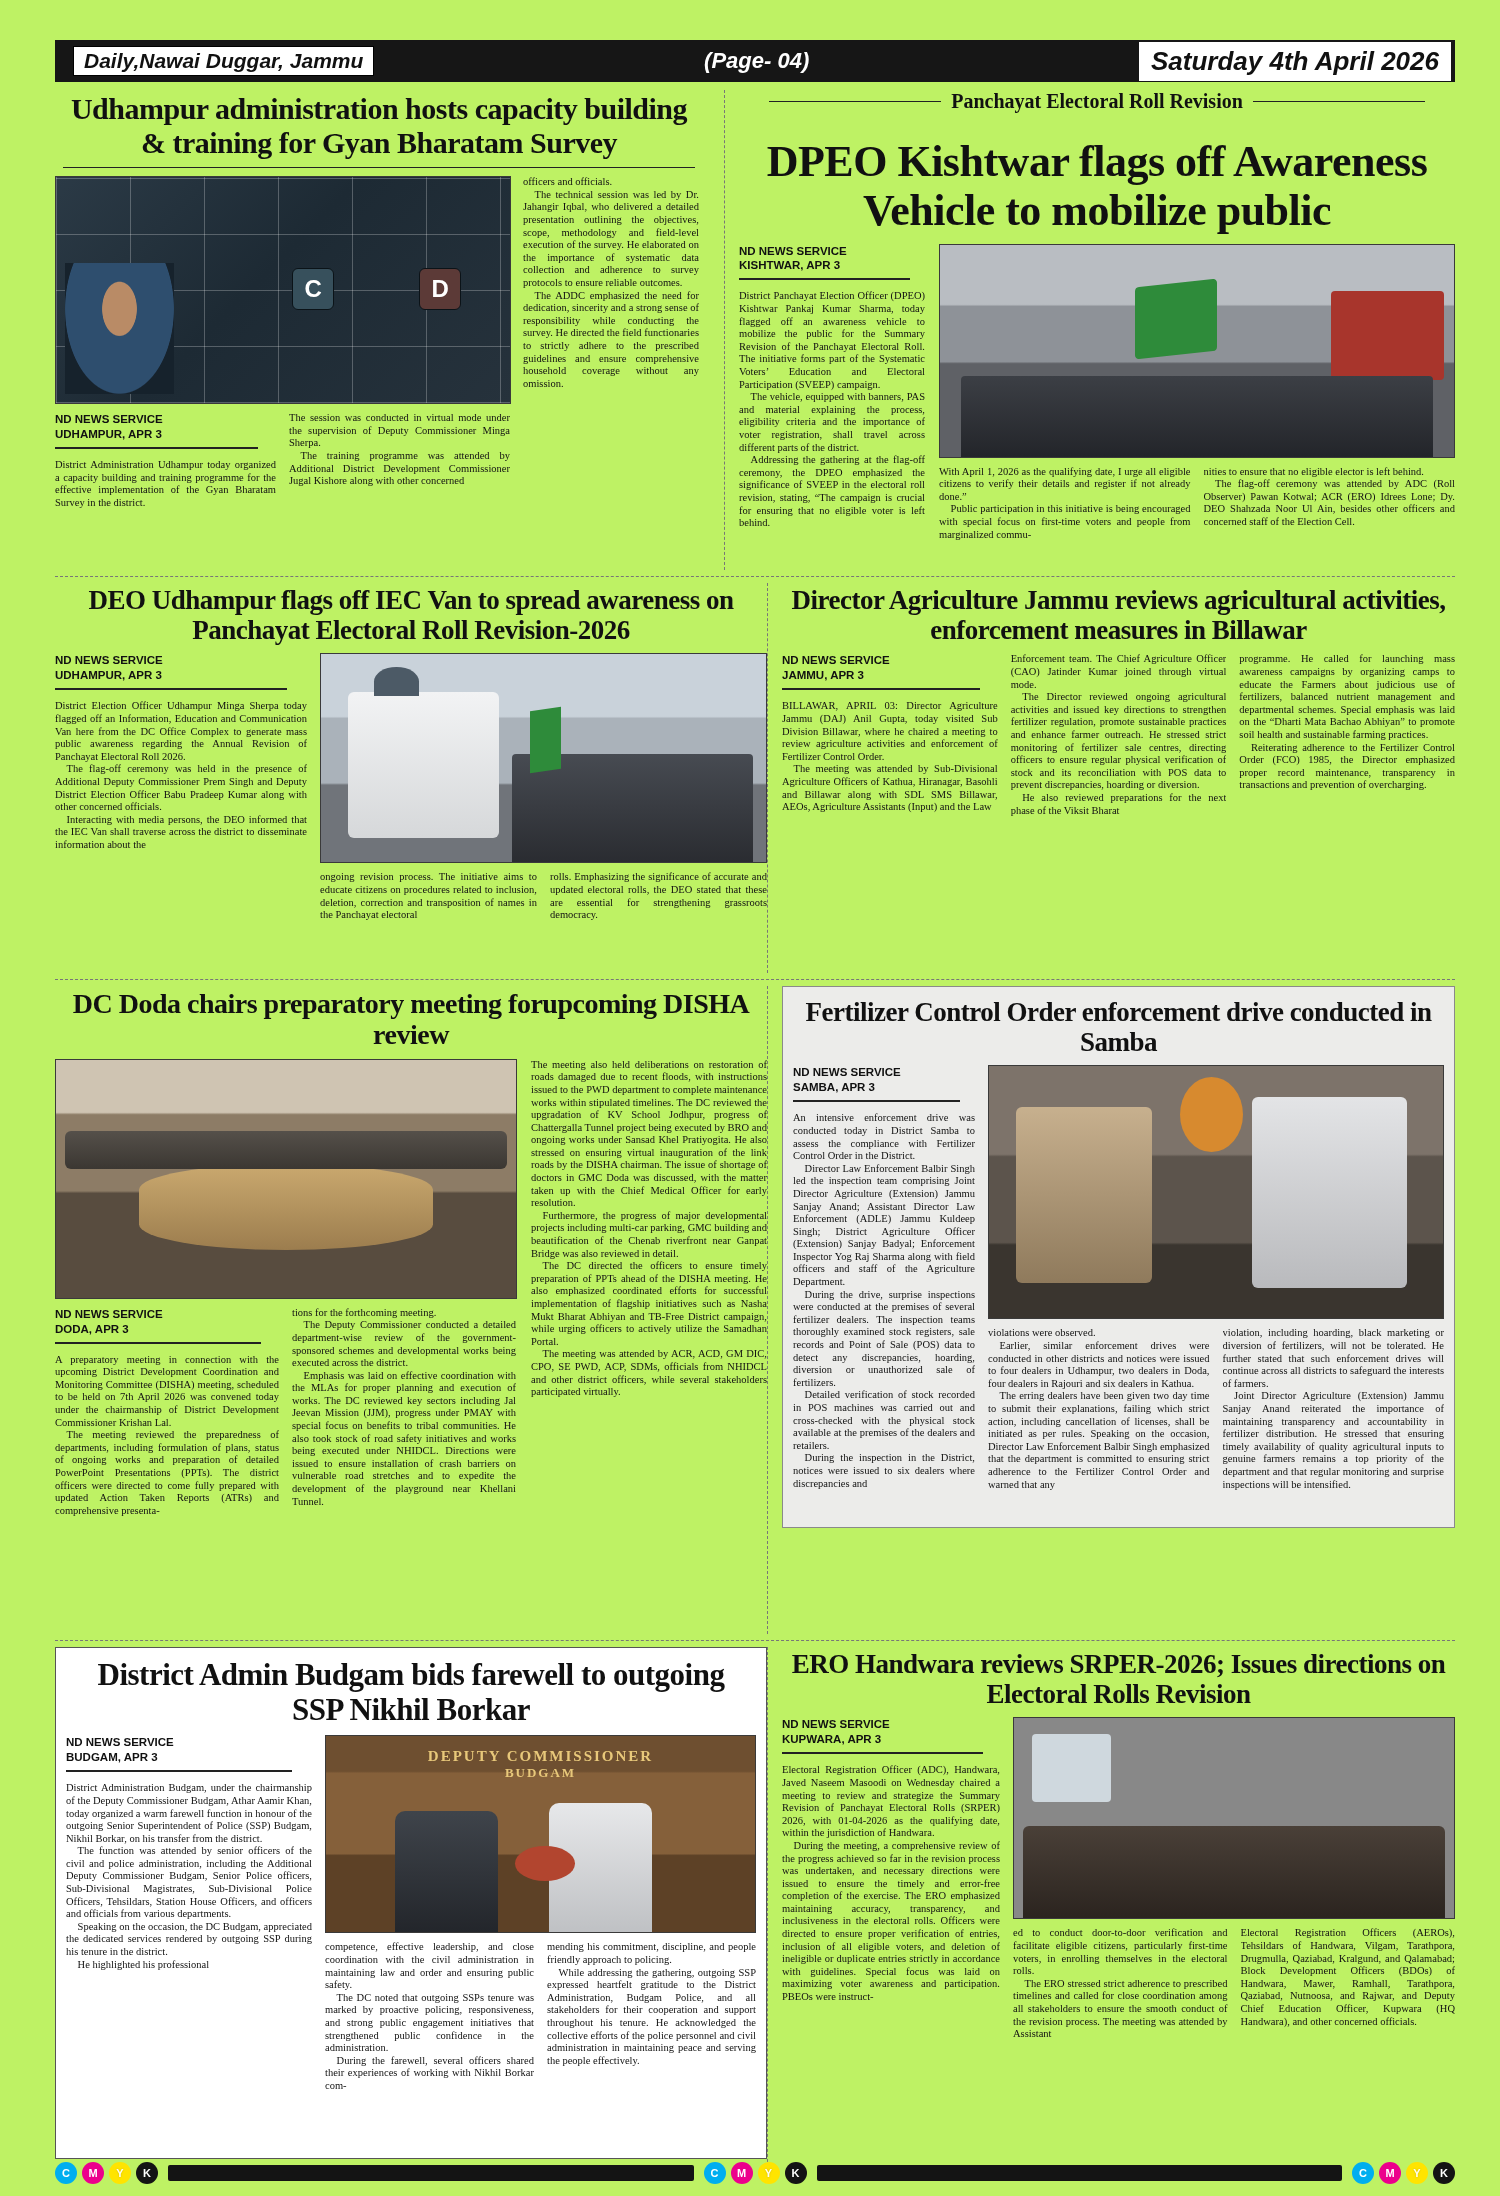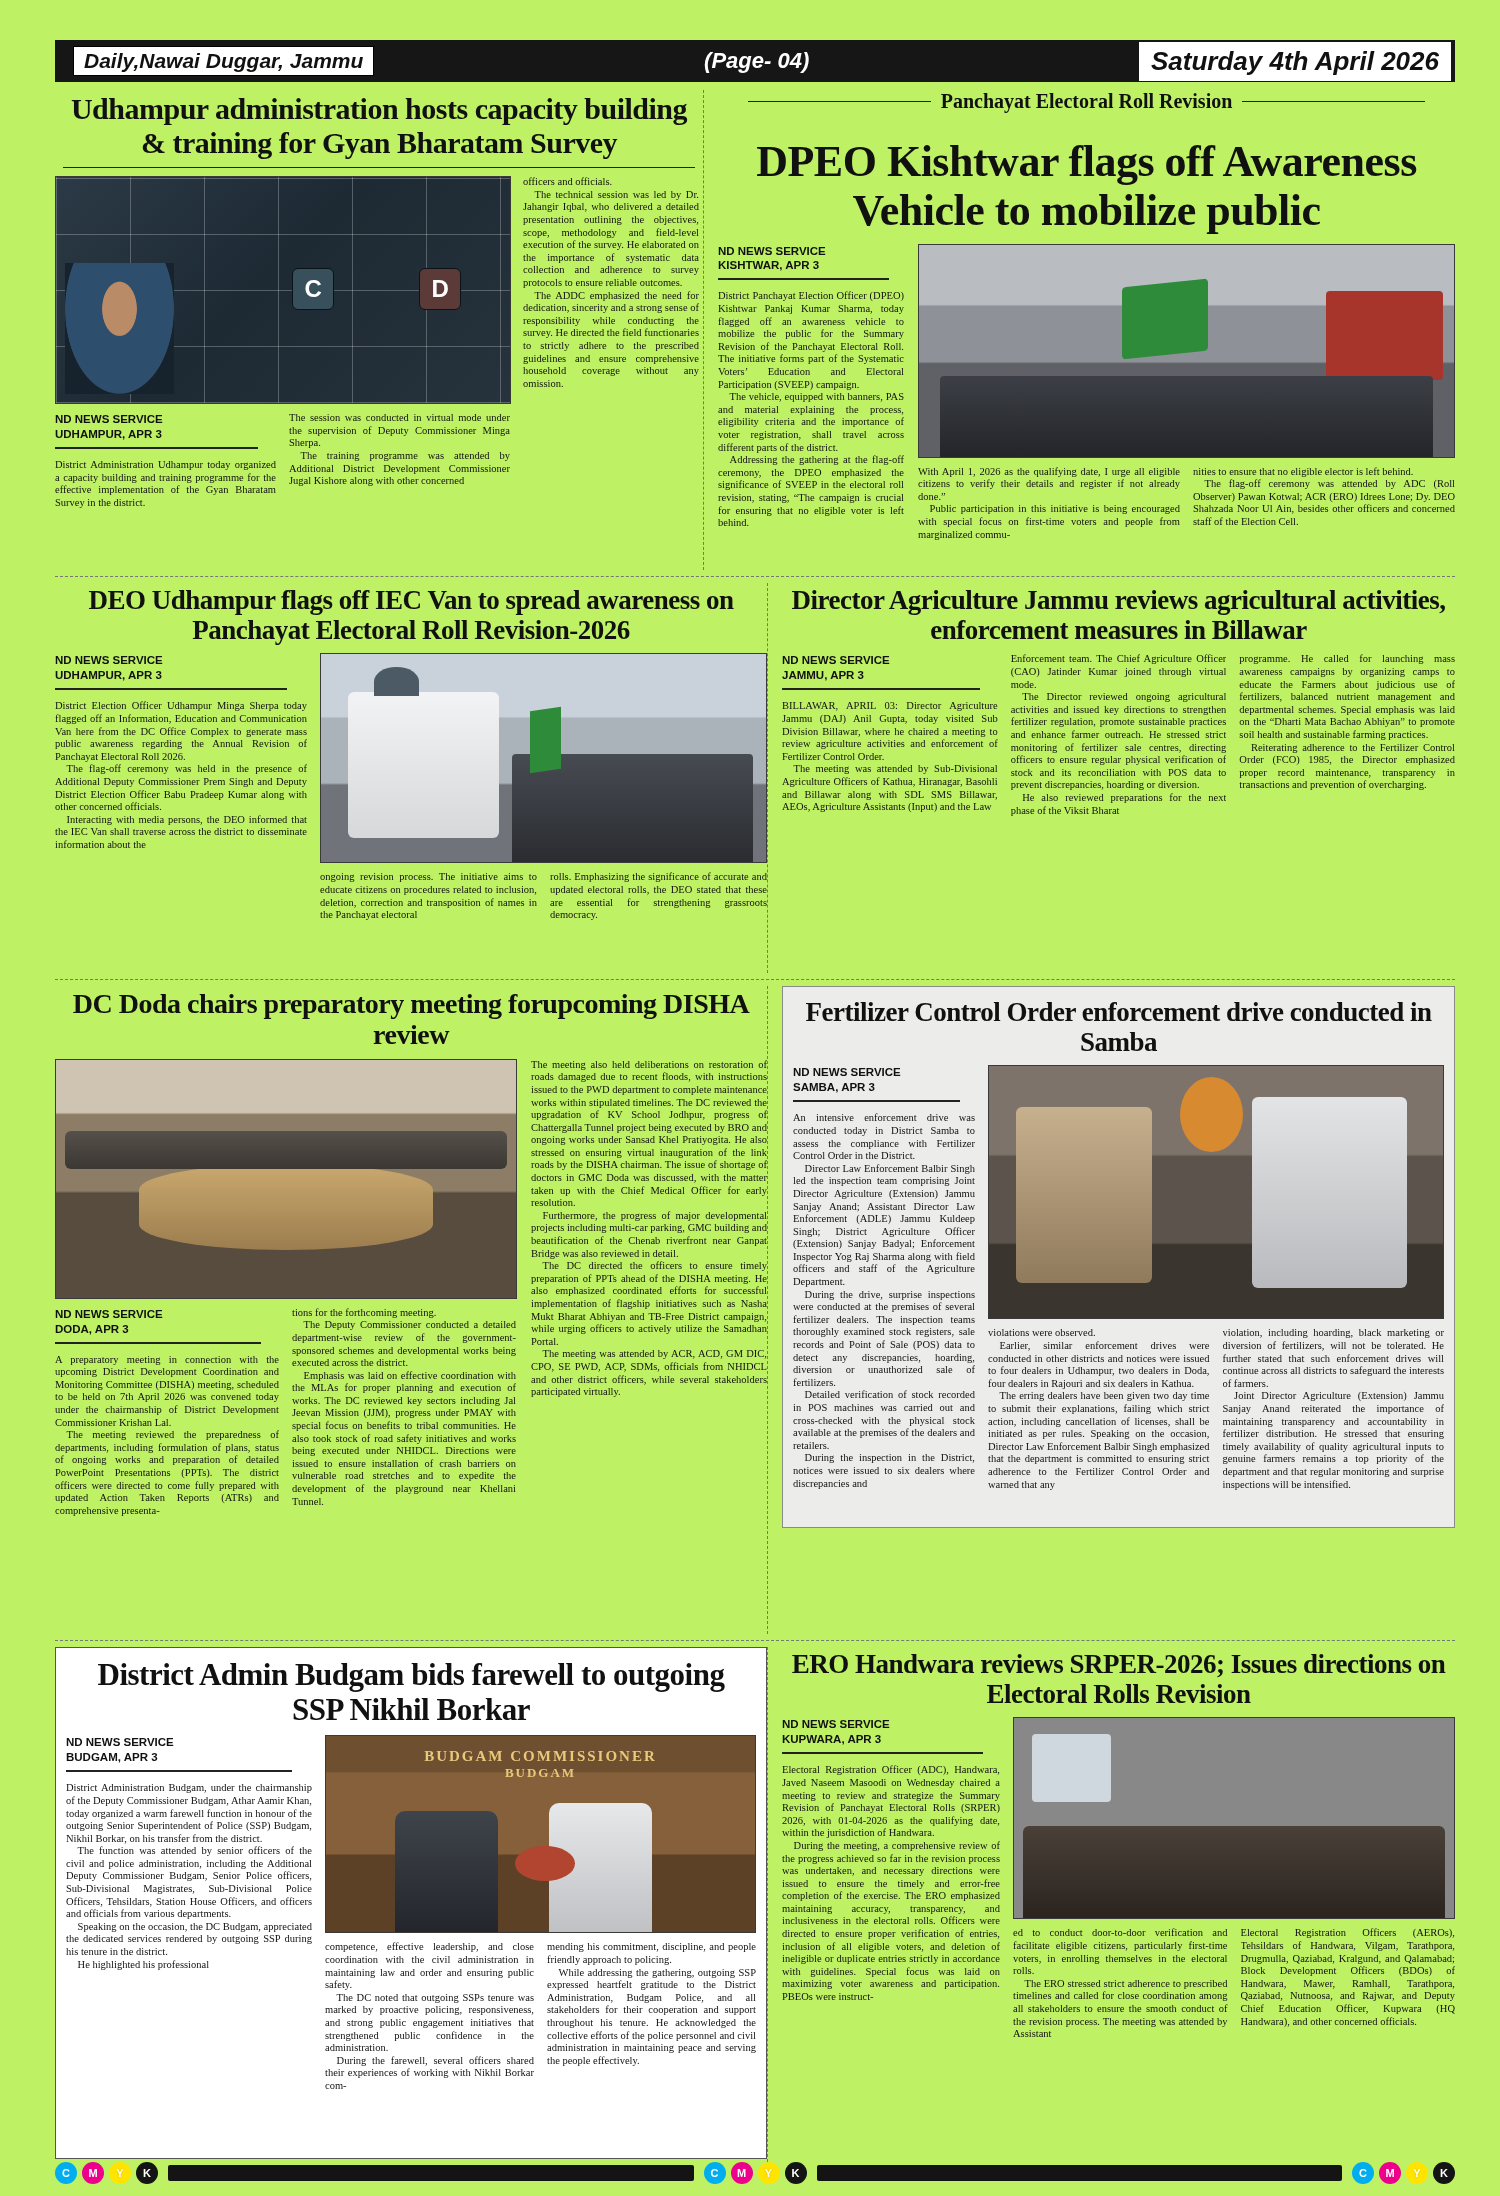--- a/index.html
+++ b/index.html
@@ -74,21 +74,21 @@
 
 <div class="page">
   <div class="inner">
 
     <div class="masthead">
       <div class="mast-paper">Daily,Nawai Duggar, Jammu</div>
       <div class="mast-page">(Page- 04)</div>
       <div class="mast-date">Saturday 4th April 2026</div>
     </div>
 
-    <div class="row" style="height:480px;">
+    <div class="row" style="height:480px;gap:21px;">
 
       <section class="art" style="width:648px;">
         <h1 class="headline" style="font-size:30px;border-bottom:1.5px solid #222;padding-bottom:8px;">Udhampur administration hosts capacity building &amp; training for Gyan Bharatam Survey</h1>
         <div style="display:flex;gap:12px;">
           <div style="width:456px;">
             <div class="photo collage" style="height:226px;">
               <div class="collage-person"></div>
               <div class="chip chip-c">C</div>
               <div class="chip chip-d">D</div>
             </div>
@@ -306,21 +306,21 @@
               <div>
                   <p class="para">District Administration Budgam, under the chairmanship of the Deputy Commissioner Budgam, Athar Aamir Khan, today organized a warm farewell function in honour of the outgoing Senior Superintendent of Police (SSP) Budgam, Nikhil Borkar, on his transfer from the district.</p>
                   <p class="para">The function was attended by senior officers of the civil and police administration, including the Additional Deputy Commissioner Budgam, Senior Police officers, Sub-Divisional Magistrates, Sub-Divisional Police Officers, Tehsildars, Station House Officers, and officers and officials from various departments.</p>
                   <p class="para">Speaking on the occasion, the DC Budgam, appreciated the dedicated services rendered by  outgoing SSP during his tenure in the district.</p>
                   <p class="para">He highlighted his professional</p>
                 </div>
             </div>
             <div style="flex:1;">
               <div class="photo ph-wood" style="height:196px;">
                 <div class="sign">
-                  <div class="l1">BUDGAM COMMISSIONER</div>
+                  <div class="l1">DEPUTY COMMISSIONER</div>
                   <div class="l2">BUDGAM</div>
                 </div>
                 <div class="blob" style="left:16%;bottom:0;width:24%;height:62%;background:linear-gradient(180deg,#3f444b,#23262b);border-radius:10px 10px 0 0;"></div>
                 <div class="blob" style="left:52%;bottom:0;width:24%;height:66%;background:linear-gradient(180deg,#e7e8ea,#bfc1c4);border-radius:10px 10px 0 0;"></div>
                 <div class="blob" style="left:44%;bottom:26%;width:14%;height:18%;background:#b2452f;border-radius:50%;"></div>
               </div>
               <div class="cols" style="margin-top:8px;height:196px;">
                 <div class="col" style="flex:1;">
                     <p class="para">competence, effective leadership, and close coordination with the civil administration in maintaining law and order and ensuring public safety.</p>
                     <p class="para">The DC noted that outgoing SSPs tenure was marked by proactive policing, responsiveness, and strong public engagement initiatives that strengthened public confidence in the administration.</p>

